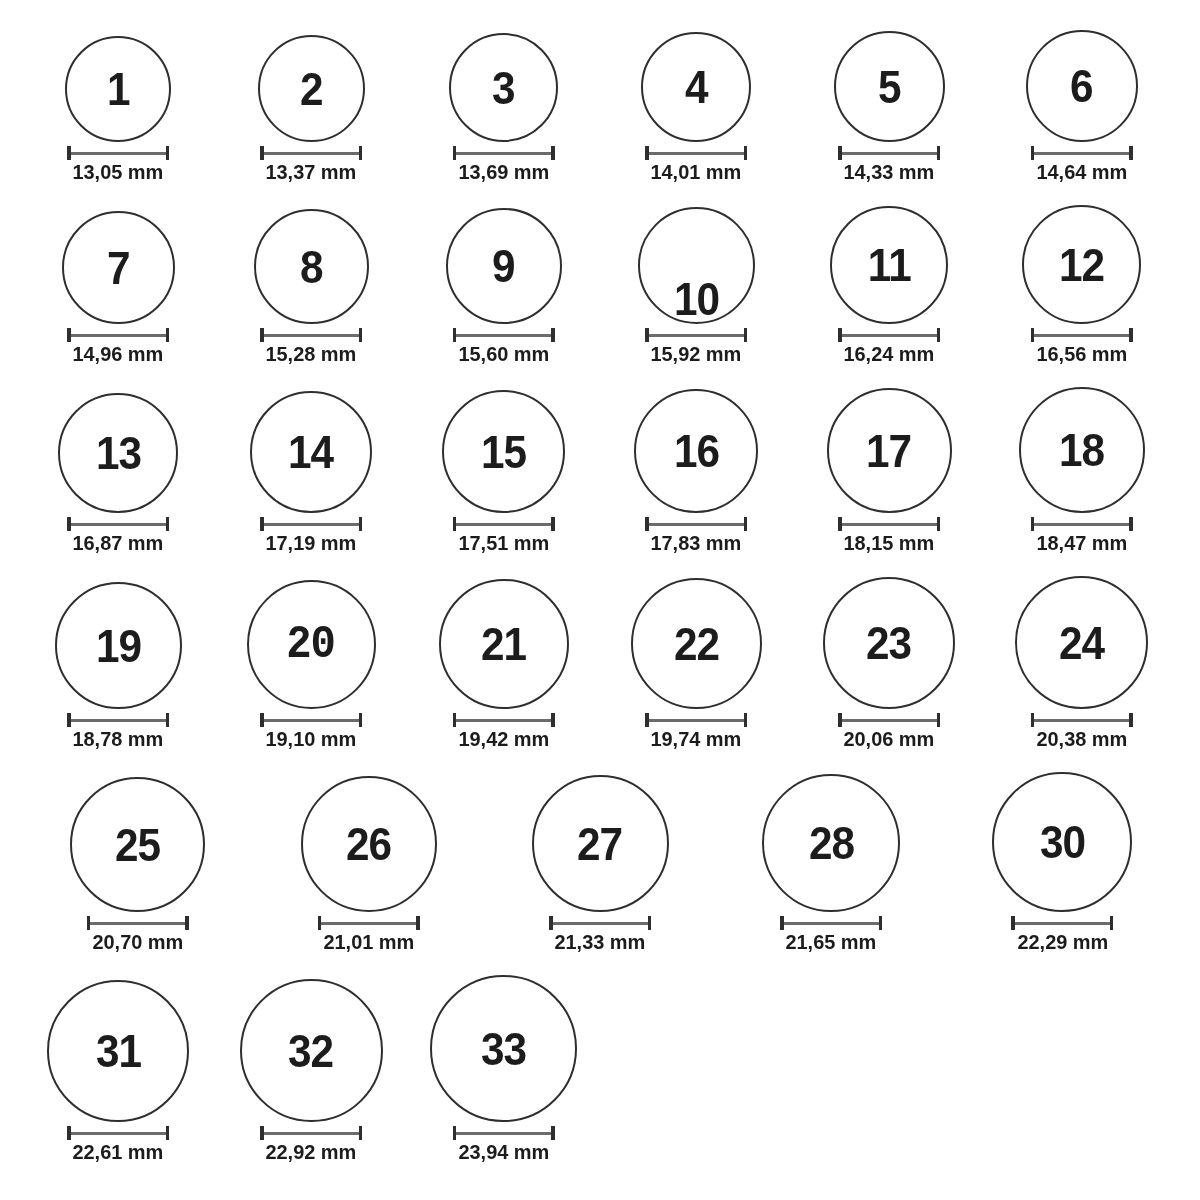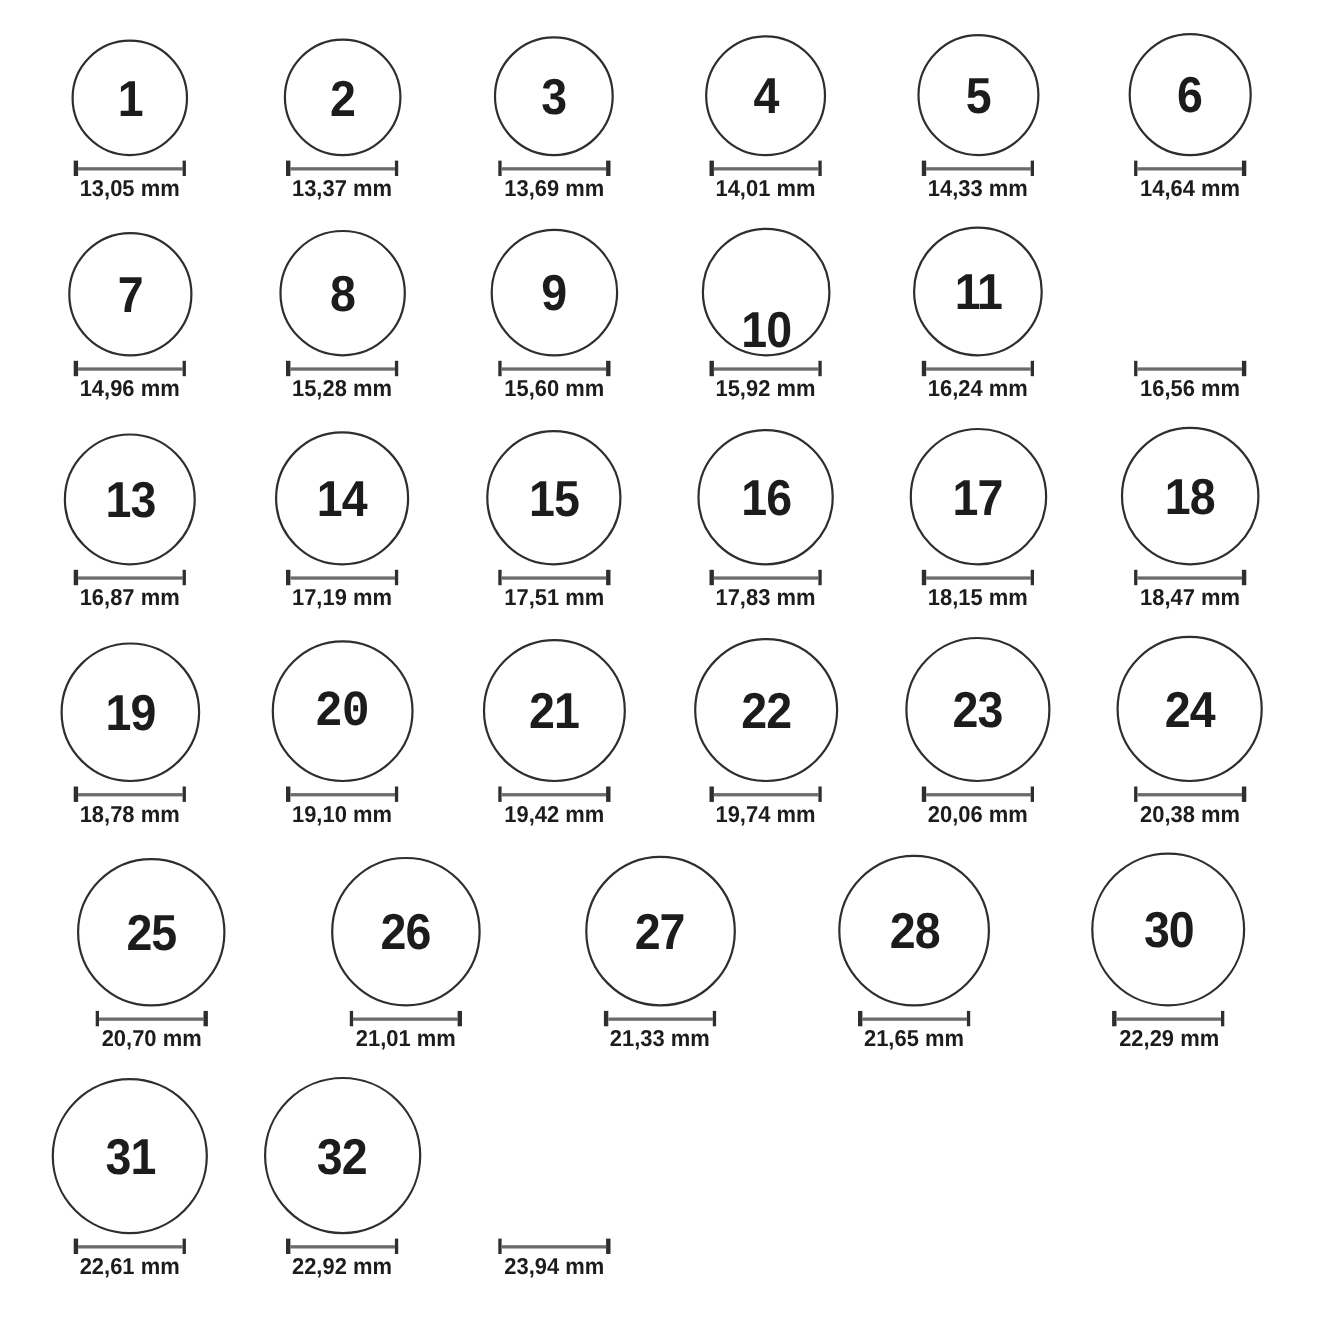--- a/index.html
+++ b/index.html
@@ -204,20 +204,23 @@
       <span class="num">11</span>
     </div>
     <div class="measure">
       <span class="tick"></span>
       <span class="bar"></span>
       <span class="tick"></span>
     </div>
     <div class="label">16,24 mm</div>
   </div>
       <div class="cell">
+    <div class="circle" style="width: 119px; height: 119px;">
+      <span class="num">12</span>
+    </div>
     <div class="measure">
       <span class="tick"></span>
       <span class="bar"></span>
       <span class="tick"></span>
     </div>
     <div class="label">16,56 mm</div>
   </div>
     </div>
     <div class="row">
       <div class="cell">
@@ -429,20 +432,23 @@
       <span class="num">32</span>
     </div>
     <div class="measure">
       <span class="tick"></span>
       <span class="bar"></span>
       <span class="tick"></span>
     </div>
     <div class="label">22,92 mm</div>
   </div>
       <div class="cell">
+    <div class="circle" style="width: 147px; height: 147px;">
+      <span class="num">33</span>
+    </div>
     <div class="measure">
       <span class="tick"></span>
       <span class="bar"></span>
       <span class="tick"></span>
     </div>
     <div class="label">23,94 mm</div>
   </div>
       <div class="cell empty">
     <div class="circle">
       <span class="num"></span>

